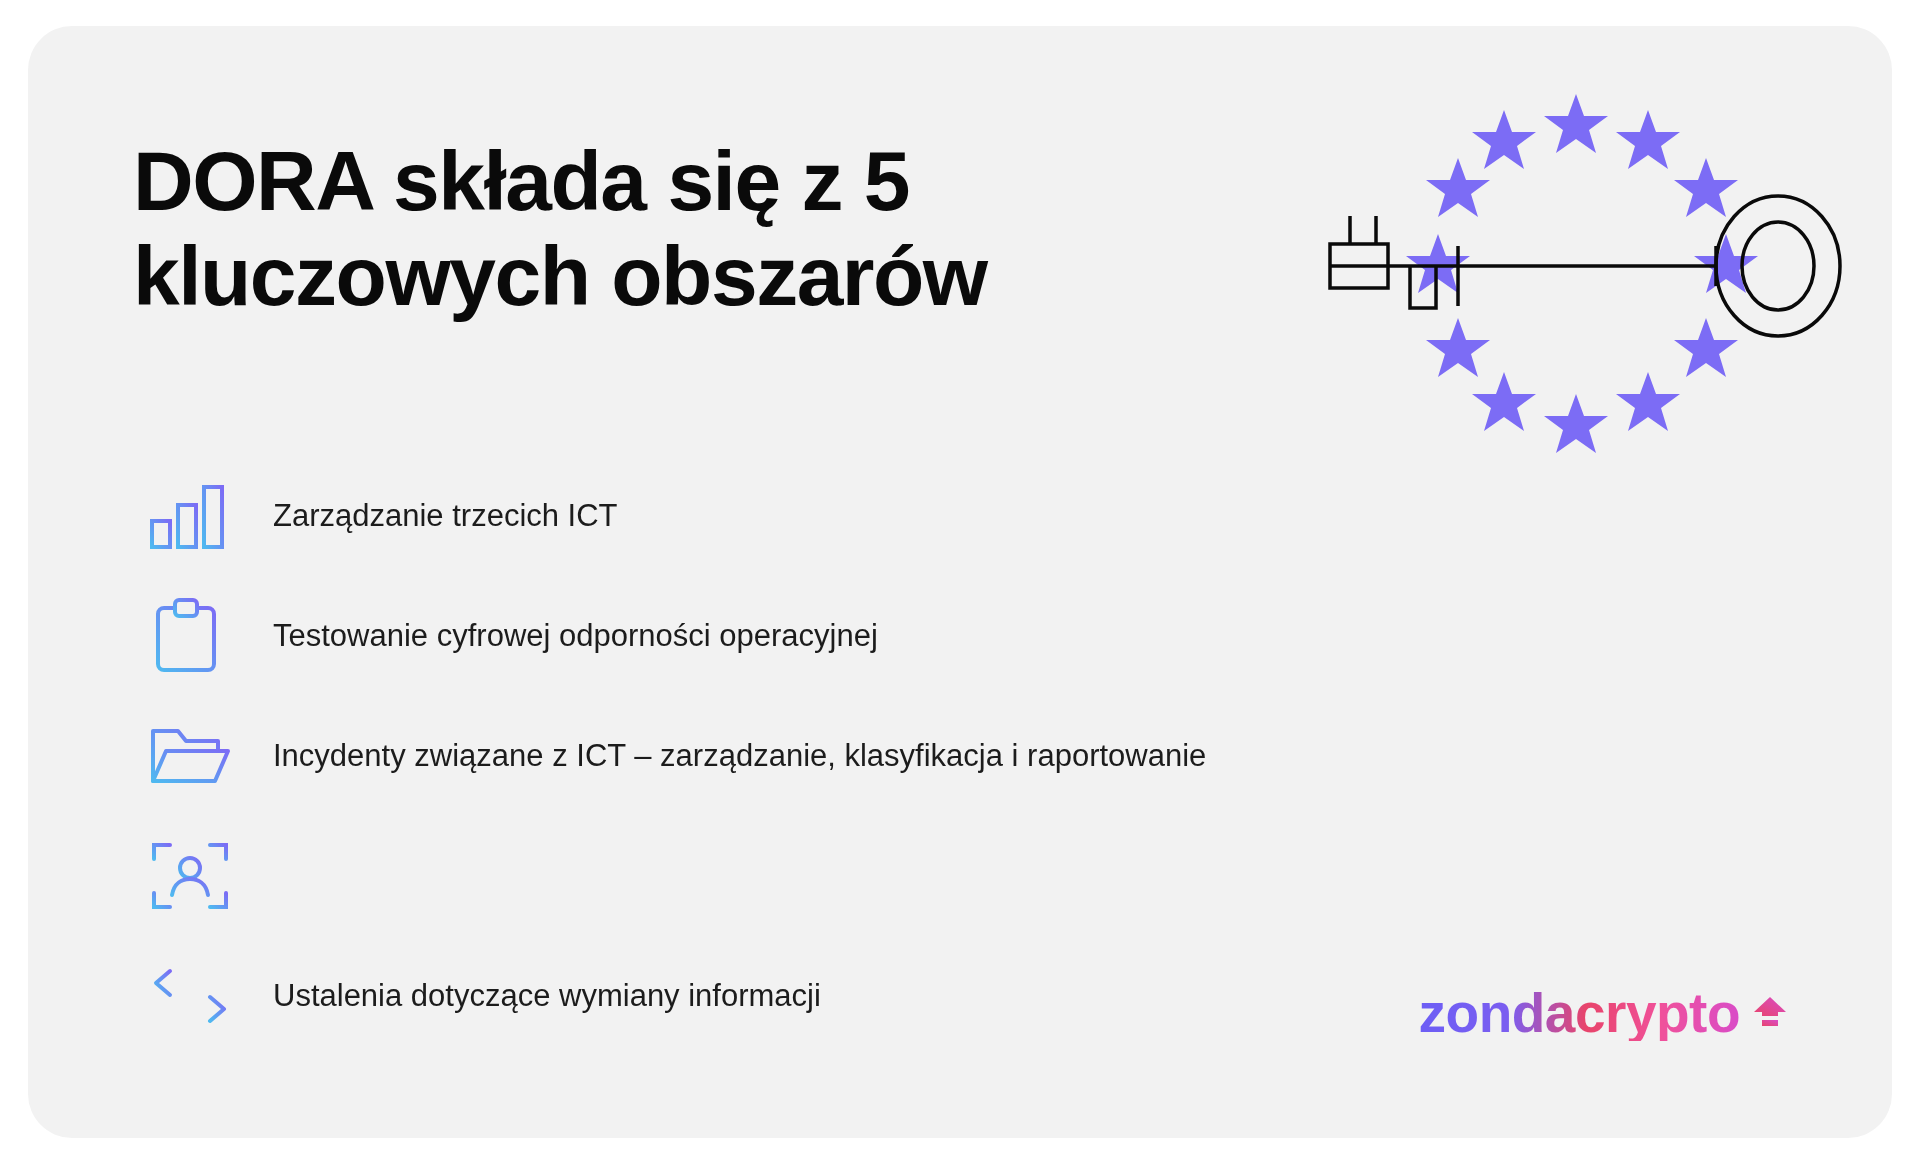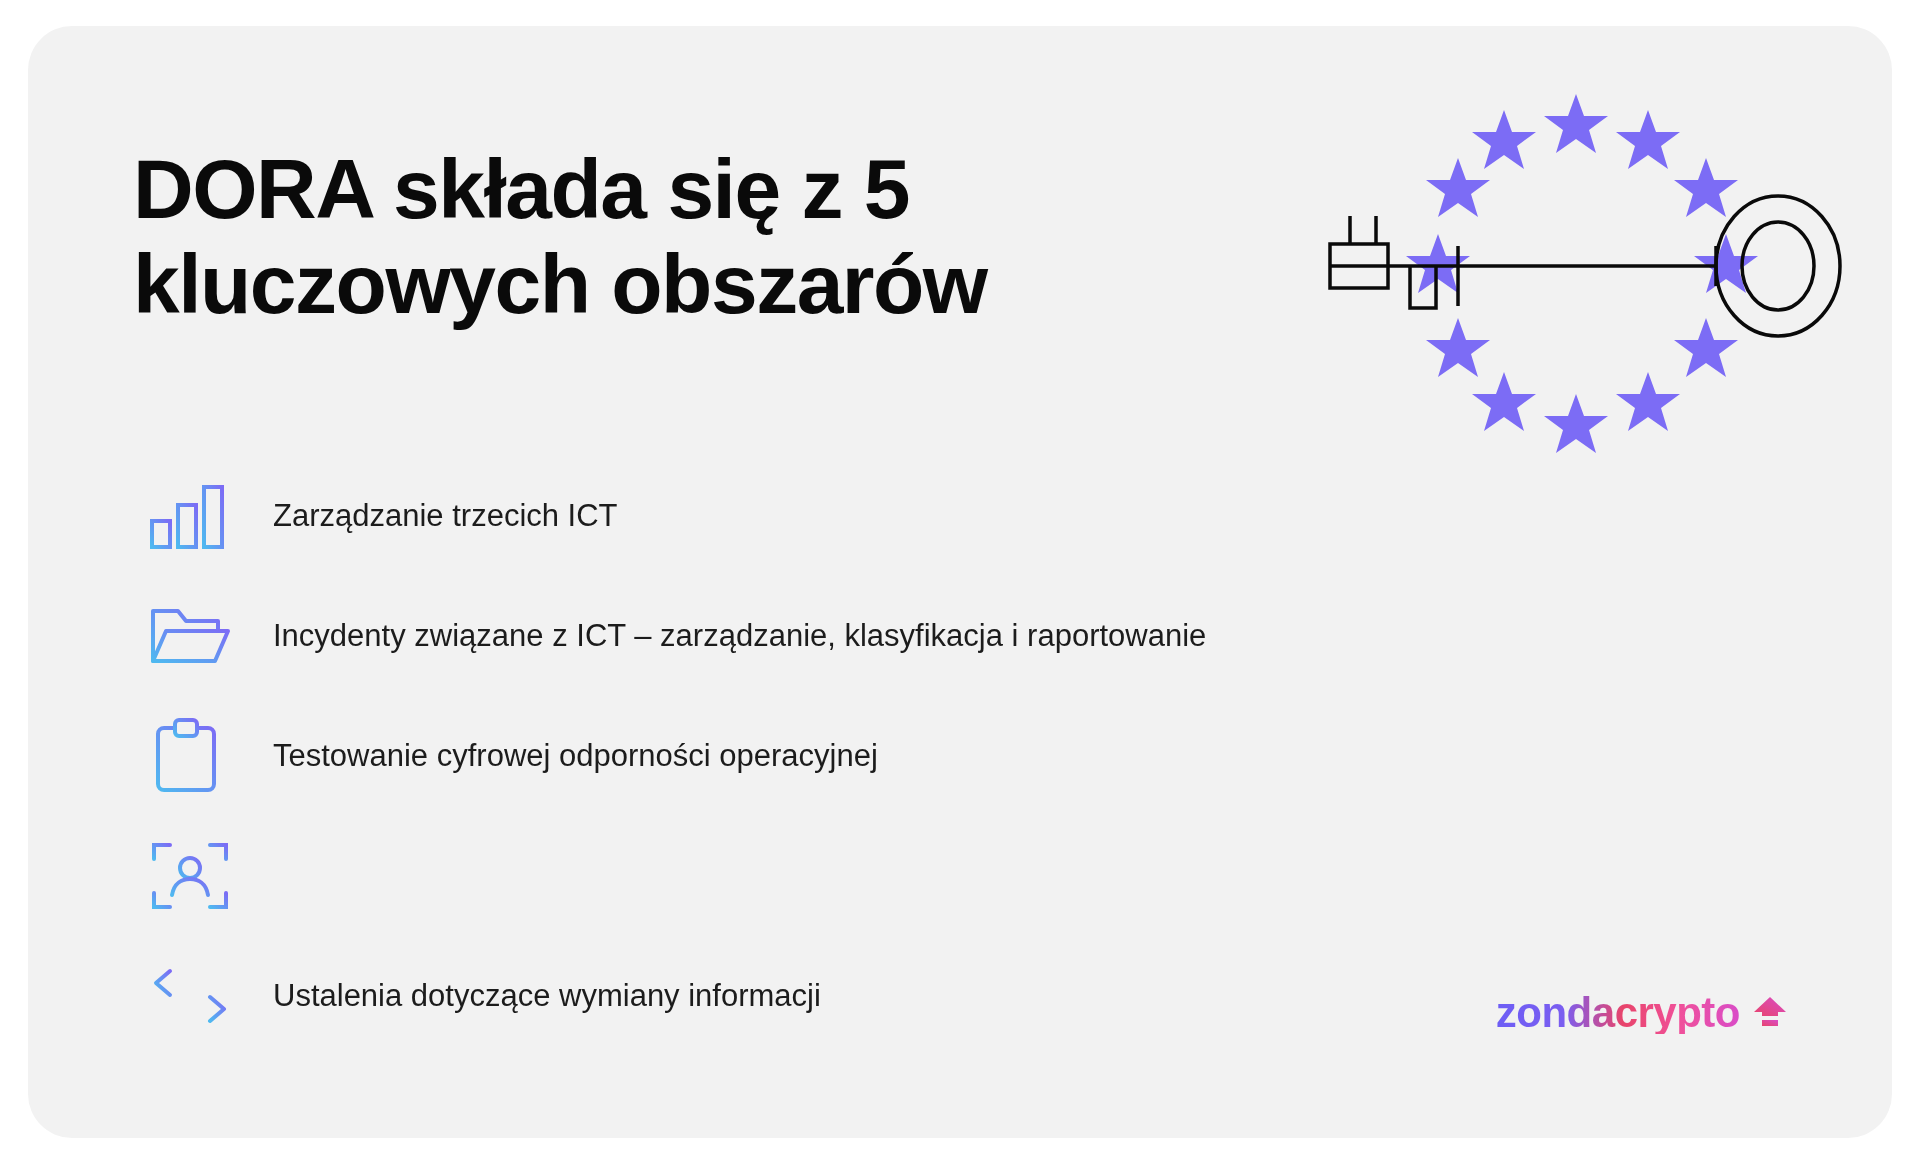--- a/index.html
+++ b/index.html
@@ -21,21 +21,21 @@
     width: 1864px;
     height: 1112px;
     background: #f2f2f2;
     border-radius: 44px;
     box-sizing: border-box;
   }
 
   .title {
     position: absolute;
     left: 105px;
-    top: 116px;
+    top: 108px;
     width: 1080px;
     font-size: 84px;
     line-height: 1.13;
     font-weight: bold;
     color: #0a0a0a;
     letter-spacing: -1.5px;
   }
 
   .list {
     position: absolute;
@@ -79,21 +79,21 @@
     position: absolute;
     right: 100px;
     bottom: 95px;
     width: 340px;
     height: 60px;
     display: flex;
     align-items: center;
     justify-content: flex-end;
   }
   .logo-text {
-    font-size: 42px;
+    font-size: 55px;
     font-weight: bold;
     letter-spacing: -0.5px;
     background: linear-gradient(90deg, #6d5ef5 0%, #7b5ef0 28%, #e8446b 52%, #f0519a 75%, #d94cc8 100%);
     -webkit-background-clip: text;
     background-clip: text;
     color: transparent;
     line-height: 1;
   }
   .logo-mark {
     margin-left: 8px;
@@ -151,48 +151,48 @@
           <rect x="4" y="42" width="18" height="26" stroke="url(#g1)" stroke-width="4"></rect>
           <rect x="30" y="26" width="18" height="42" stroke="url(#g1)" stroke-width="4"></rect>
           <rect x="56" y="8" width="18" height="60" stroke="url(#g1)" stroke-width="4"></rect>
         </svg>
       </div>
       <div class="row-label">Zarządzanie trzecich ICT</div>
     </div>
 
     <div class="row">
       <div class="icon-cell">
+        <svg width="84" height="80" viewBox="0 0 84 80" fill="none">
+          <defs>
+            <linearGradient id="g3" x1="0" y1="1" x2="1" y2="0">
+              <stop offset="0" stop-color="#4fb9f0"></stop>
+                <stop offset="1" stop-color="#7c6cf5"></stop>
+            </linearGradient>
+          </defs>
+          <rect x="10" y="12" width="56" height="62" rx="6" stroke="url(#g3)" stroke-width="4"></rect>
+          <rect x="27" y="4" width="22" height="16" rx="4" stroke="url(#g3)" stroke-width="4" fill="#f2f2f2"></rect>
+        </svg>
+      </div>
+      <div class="row-label">Testowanie cyfrowej odporności operacyjnej</div>
+    </div>
+
+    <div class="row">
+      <div class="icon-cell">
         <svg width="84" height="74" viewBox="0 0 84 74" fill="none">
           <defs>
             <linearGradient id="g2" x1="0" y1="1" x2="1" y2="0">
               <stop offset="0" stop-color="#4fb9f0"></stop>
                 <stop offset="1" stop-color="#7c6cf5"></stop>
             </linearGradient>
           </defs>
           <path d="M5 62 V 12 H 30 L 38 22 H 70 V 32" stroke="url(#g2)" stroke-width="4" stroke-linejoin="round" stroke-linecap="round"></path>
           <path d="M5 62 L 18 32 H 80 L 67 62 Z" stroke="url(#g2)" stroke-width="4" stroke-linejoin="round"></path>
         </svg>
       </div>
       <div class="row-label">Incydenty związane z ICT – zarządzanie, klasyfikacja i raportowanie</div>
-    </div>
-
-    <div class="row">
-      <div class="icon-cell">
-        <svg width="84" height="80" viewBox="0 0 84 80" fill="none">
-          <defs>
-            <linearGradient id="g3" x1="0" y1="1" x2="1" y2="0">
-              <stop offset="0" stop-color="#4fb9f0"></stop>
-                <stop offset="1" stop-color="#7c6cf5"></stop>
-            </linearGradient>
-          </defs>
-          <rect x="10" y="12" width="56" height="62" rx="6" stroke="url(#g3)" stroke-width="4"></rect>
-          <rect x="27" y="4" width="22" height="16" rx="4" stroke="url(#g3)" stroke-width="4" fill="#f2f2f2"></rect>
-        </svg>
-      </div>
-      <div class="row-label">Testowanie cyfrowej odporności operacyjnej</div>
     </div>
 
     <div class="row">
       <div class="icon-cell">
         <svg width="84" height="78" viewBox="0 0 84 78" fill="none">
           <defs>
             <linearGradient id="g4" x1="0" y1="1" x2="1" y2="0">
               <stop offset="0" stop-color="#4fb9f0"></stop>
                 <stop offset="1" stop-color="#7c6cf5"></stop>
             </linearGradient>

